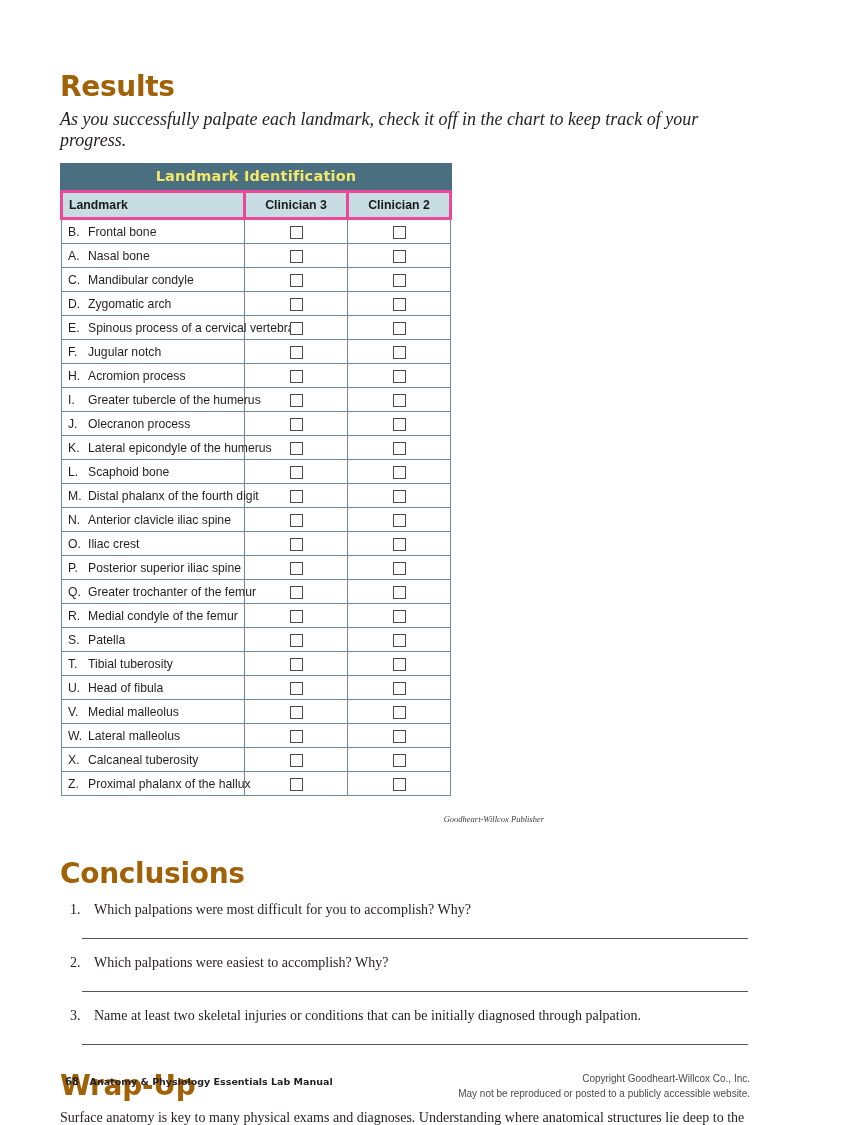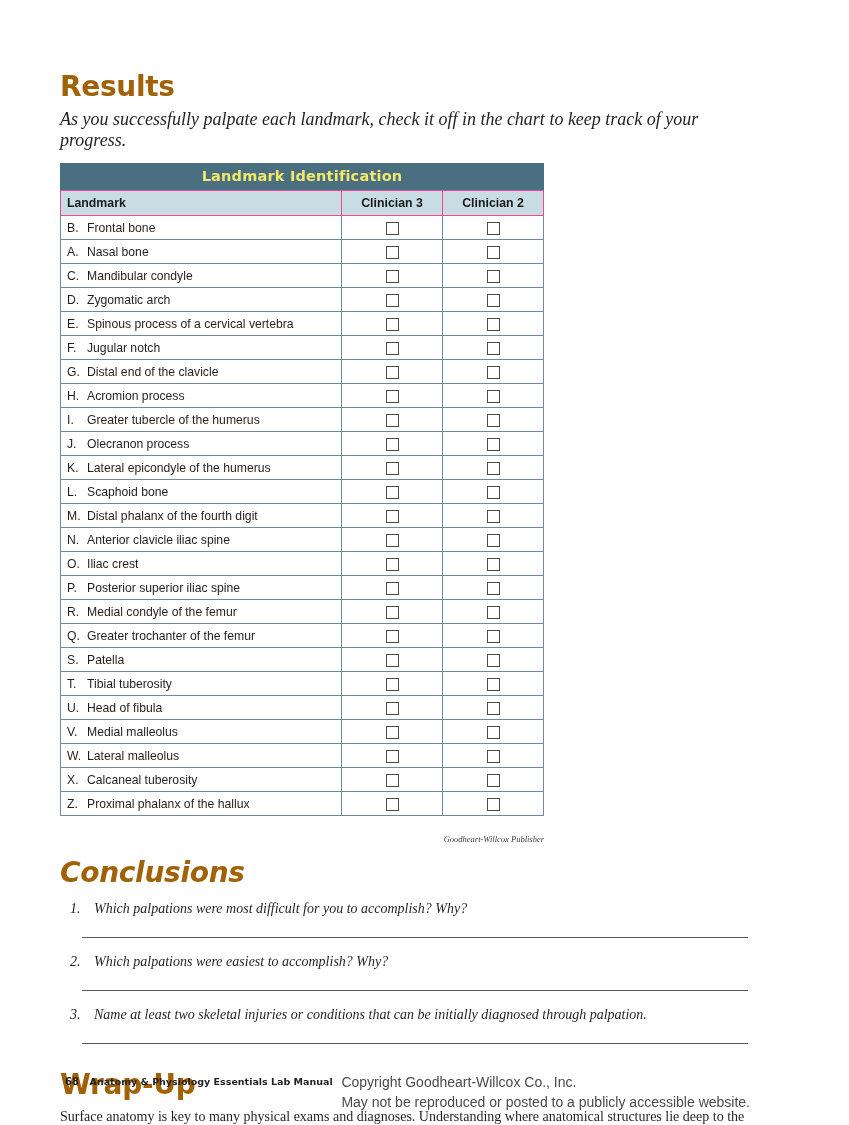--- a/index.html
+++ b/index.html
@@ -39,40 +39,40 @@
     font-family: "Liberation Serif", serif;
     font-style: italic;
     font-size: 18px;
     margin: 0 0 12px 0;
     color: #231f20;
   }
 
   
   table.landmark-table {
     border-collapse: collapse;
-    width: 484px;
+    width: 392px;
     table-layout: fixed;
   }
   table.landmark-table caption {
     caption-side: top;
     background: #4a6f80;
     color: #f2e96b;
     font-family: "DejaVu Sans", sans-serif;
     font-weight: bold;
     font-size: 14.5px;
     padding: 5px 0 6px 0;
     text-align: center;
     letter-spacing: 0.2px;
   }
   table.landmark-table th {
     background: #c8dde3;
     font-size: 12.3px;
     font-weight: bold;
     padding: 5px 6px;
-    border: 1px solid #ec4899;
+    border: 3px solid #ec4899;
     text-align: left;
     color: #1a1a1a;
   }
   table.landmark-table th.col-clin {
     text-align: center;
     width: 88px;
   }
   table.landmark-table td {
     font-size: 12.2px;
     padding: 3px 6px;
@@ -103,22 +103,21 @@
     text-align: right;
     font-family: "Liberation Serif", serif;
     font-style: italic;
     font-size: 8.5px;
     color: #3a3a3a;
     margin-top: 18px;
   }
 
   
   .conclusions-block {
-    margin-top: 12px;
-    font-style: italic;
+    margin-top: 33px;
   }
   .q-line {
     font-family: "Liberation Serif", serif;
     font-size: 14px;
     padding-left: 34px;
     position: relative;
   }
   .q-num {
     position: absolute;
     left: 10px;
@@ -168,22 +167,23 @@
   .footer-left {
     position: absolute;
     left: 5px;
     top: 4px;
     white-space: nowrap;
   }
   .footer-right {
     position: absolute;
     right: 0;
     top: 0;
+    text-align: right;
     font-family: "Liberation Sans", sans-serif;
-    font-size: 14px;
+    font-size: 10px;
     color: #4a4a4a;
     line-height: 1.45;
   }
 </style>
 </head>
 <body>
 
 <div class="page">
   <div class="content">
 
@@ -224,25 +224,20 @@
             <td class="cell-label"><span class="letter">E.</span><span>Spinous process of a cervical vertebra</span></td>
             <td class="cell-box"><span class="checkbox"></span></td>
             <td class="cell-box"><span class="checkbox"></span></td>
           </tr>
           <tr>
             <td class="cell-label"><span class="letter">F.</span><span>Jugular notch</span></td>
             <td class="cell-box"><span class="checkbox"></span></td>
             <td class="cell-box"><span class="checkbox"></span></td>
           </tr>
           <tr>
-            <td class="cell-label"><span class="letter">G.</span><span>Distal end of the clavicle</span></td>
-            <td class="cell-box"><span class="checkbox"></span></td>
-            <td class="cell-box"><span class="checkbox"></span></td>
-          </tr>
-          <tr>
             <td class="cell-label"><span class="letter">H.</span><span>Acromion process</span></td>
             <td class="cell-box"><span class="checkbox"></span></td>
             <td class="cell-box"><span class="checkbox"></span></td>
           </tr>
           <tr>
             <td class="cell-label"><span class="letter">I.</span><span>Greater tubercle of the humerus</span></td>
             <td class="cell-box"><span class="checkbox"></span></td>
             <td class="cell-box"><span class="checkbox"></span></td>
           </tr>
           <tr>
@@ -274,26 +269,26 @@
             <td class="cell-label"><span class="letter">O.</span><span>Iliac crest</span></td>
             <td class="cell-box"><span class="checkbox"></span></td>
             <td class="cell-box"><span class="checkbox"></span></td>
           </tr>
           <tr>
             <td class="cell-label"><span class="letter">P.</span><span>Posterior superior iliac spine</span></td>
             <td class="cell-box"><span class="checkbox"></span></td>
             <td class="cell-box"><span class="checkbox"></span></td>
           </tr>
           <tr>
+            <td class="cell-label"><span class="letter">Q.</span><span>Greater trochanter of the femur</span></td>
+            <td class="cell-box"><span class="checkbox"></span></td>
+            <td class="cell-box"><span class="checkbox"></span></td>
+          </tr>
+          <tr>
             <td class="cell-label"><span class="letter">R.</span><span>Medial condyle of the femur</span></td>
-            <td class="cell-box"><span class="checkbox"></span></td>
-            <td class="cell-box"><span class="checkbox"></span></td>
-          </tr>
-          <tr>
-            <td class="cell-label"><span class="letter">Q.</span><span>Greater trochanter of the femur</span></td>
             <td class="cell-box"><span class="checkbox"></span></td>
             <td class="cell-box"><span class="checkbox"></span></td>
           </tr>
           <tr>
             <td class="cell-label"><span class="letter">S.</span><span>Patella</span></td>
             <td class="cell-box"><span class="checkbox"></span></td>
             <td class="cell-box"><span class="checkbox"></span></td>
           </tr>
           <tr>
             <td class="cell-label"><span class="letter">T.</span><span>Tibial tuberosity</span></td>

